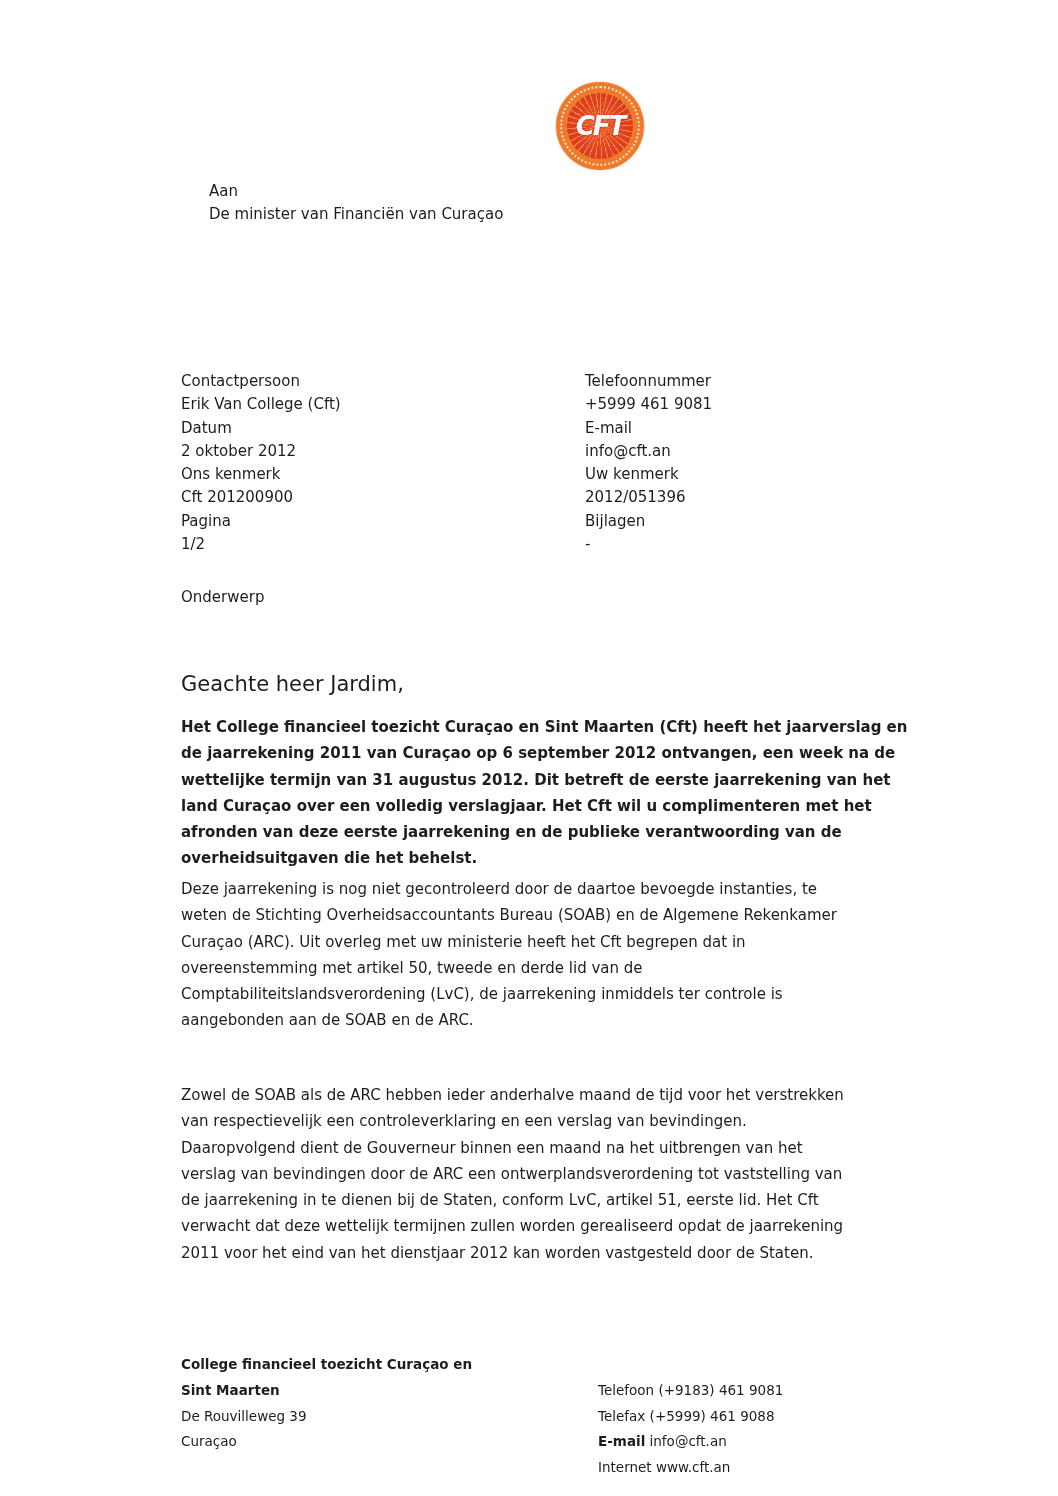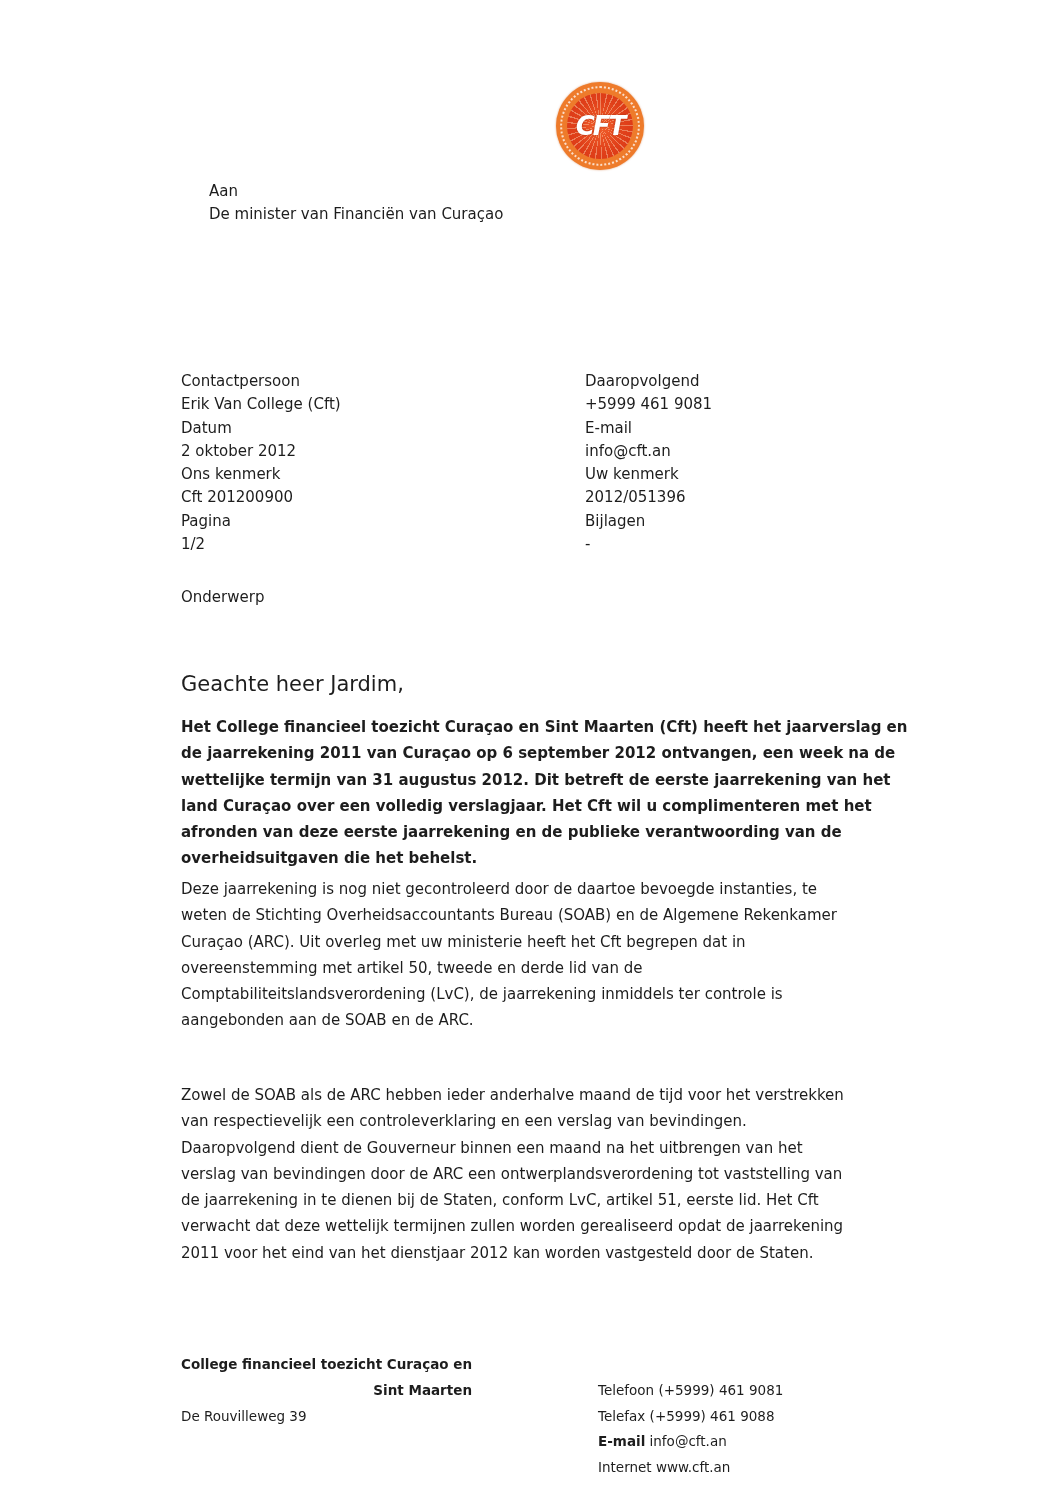--- a/index.html
+++ b/index.html
@@ -45,21 +45,21 @@
   .meta-right{left:585px;top:370px;}
   .subject{left:181px;top:586px;font-size:15px;line-height:23.3px;}
   .salutation{left:181px;top:672px;font-size:21px;}
   .para{left:181px;font-size:15px;line-height:26.3px;white-space:pre-line;width:760px;}
   .p1{top:714px;font-weight:bold;}
   .p2{top:876px;}
   .p3{top:1038px;margin-top:44px;}
 
   
   .footer-left{left:181px;top:1352px;font-size:13.5px;line-height:25.8px;}
-  .footer-left .bold{font-weight:bold;text-align:right;}
+  .footer-left .bold{font-weight:bold;}
   .footer-right{left:598px;top:1378px;font-size:13.5px;line-height:25.5px;}
   .footer-right .bold{font-weight:bold;}
 </style>
 </head>
 <body>
 
 <div class="page">
 
   <div class="logo">
     <div class="ring-text"></div>
@@ -78,21 +78,21 @@
     <div>Erik Van College (Cft)</div>
     <div>Datum</div>
     <div>2 oktober 2012</div>
     <div>Ons kenmerk</div>
     <div>Cft 201200900</div>
     <div>Pagina</div>
     <div>1/2</div>
   </div>
 
   <div class="abs meta-col meta-right">
-    <div>Daaropvolgend</div>
+    <div>Telefoonnummer</div>
     <div>+5999 461 9081</div>
     <div>E-mail</div>
     <div>info@cft.an</div>
     <div>Uw kenmerk</div>
     <div>2012/051396</div>
     <div>Bijlagen</div>
     <div>-</div>
   </div>
 
   <div class="abs subject">
@@ -118,24 +118,25 @@
 Daaropvolgend dient de Gouverneur binnen een maand na het uitbrengen van het
 verslag van bevindingen door de ARC een ontwerplandsverordening tot vaststelling van
 de jaarrekening in te dienen bij de Staten, conform LvC, artikel 51, eerste lid. Het Cft
 verwacht dat deze wettelijk termijnen zullen worden gerealiseerd opdat de jaarrekening
 2011 voor het eind van het dienstjaar 2012 kan worden vastgesteld door de Staten.</div>
 
   <div class="abs footer-left">
     <div class="bold">College financieel toezicht Curaçao en</div>
     <div class="bold">Sint Maarten</div>
     <div>De Rouvilleweg 39</div>
+    <div>Curaçao</div>
   </div>
 
   <div class="abs footer-right">
-    <div>Telefoon (+5999) 461 9081</div>
+    <div>Telefoon (+9183) 461 9081</div>
     <div>Telefax (+5999) 461 9088</div>
     <div>
       <span class="bold">E-mail</span>
       <span>info@cft.an</span>
     </div>
     <div>Internet www.cft.an</div>
   </div>
 
 </div>
 

